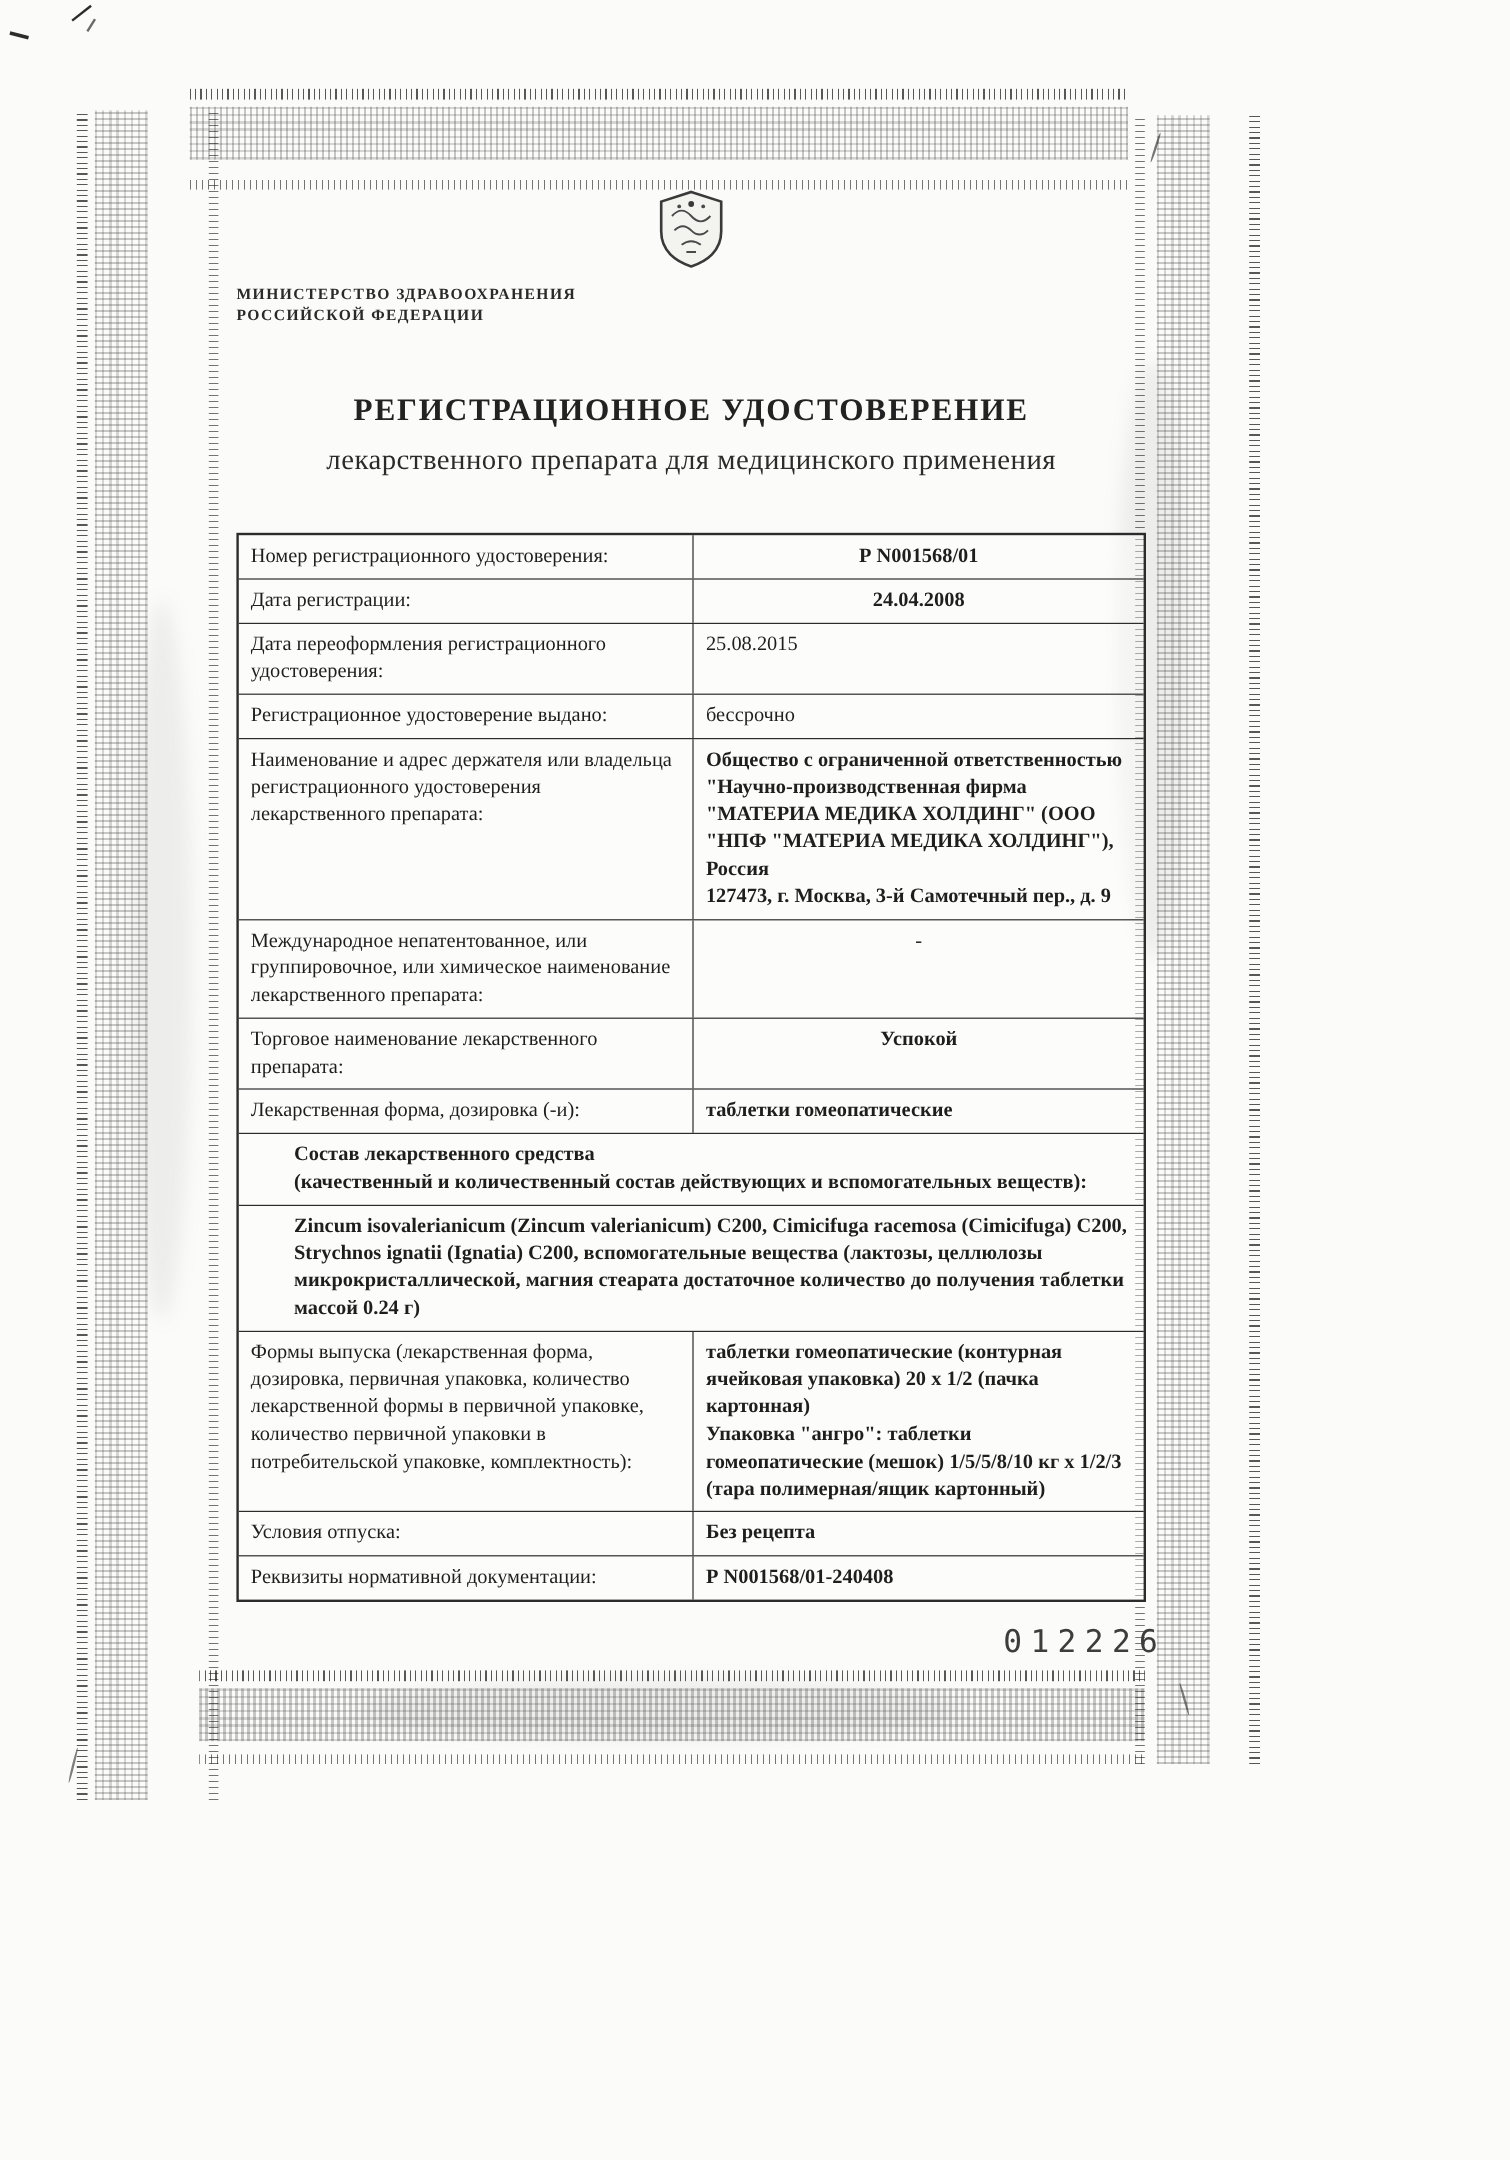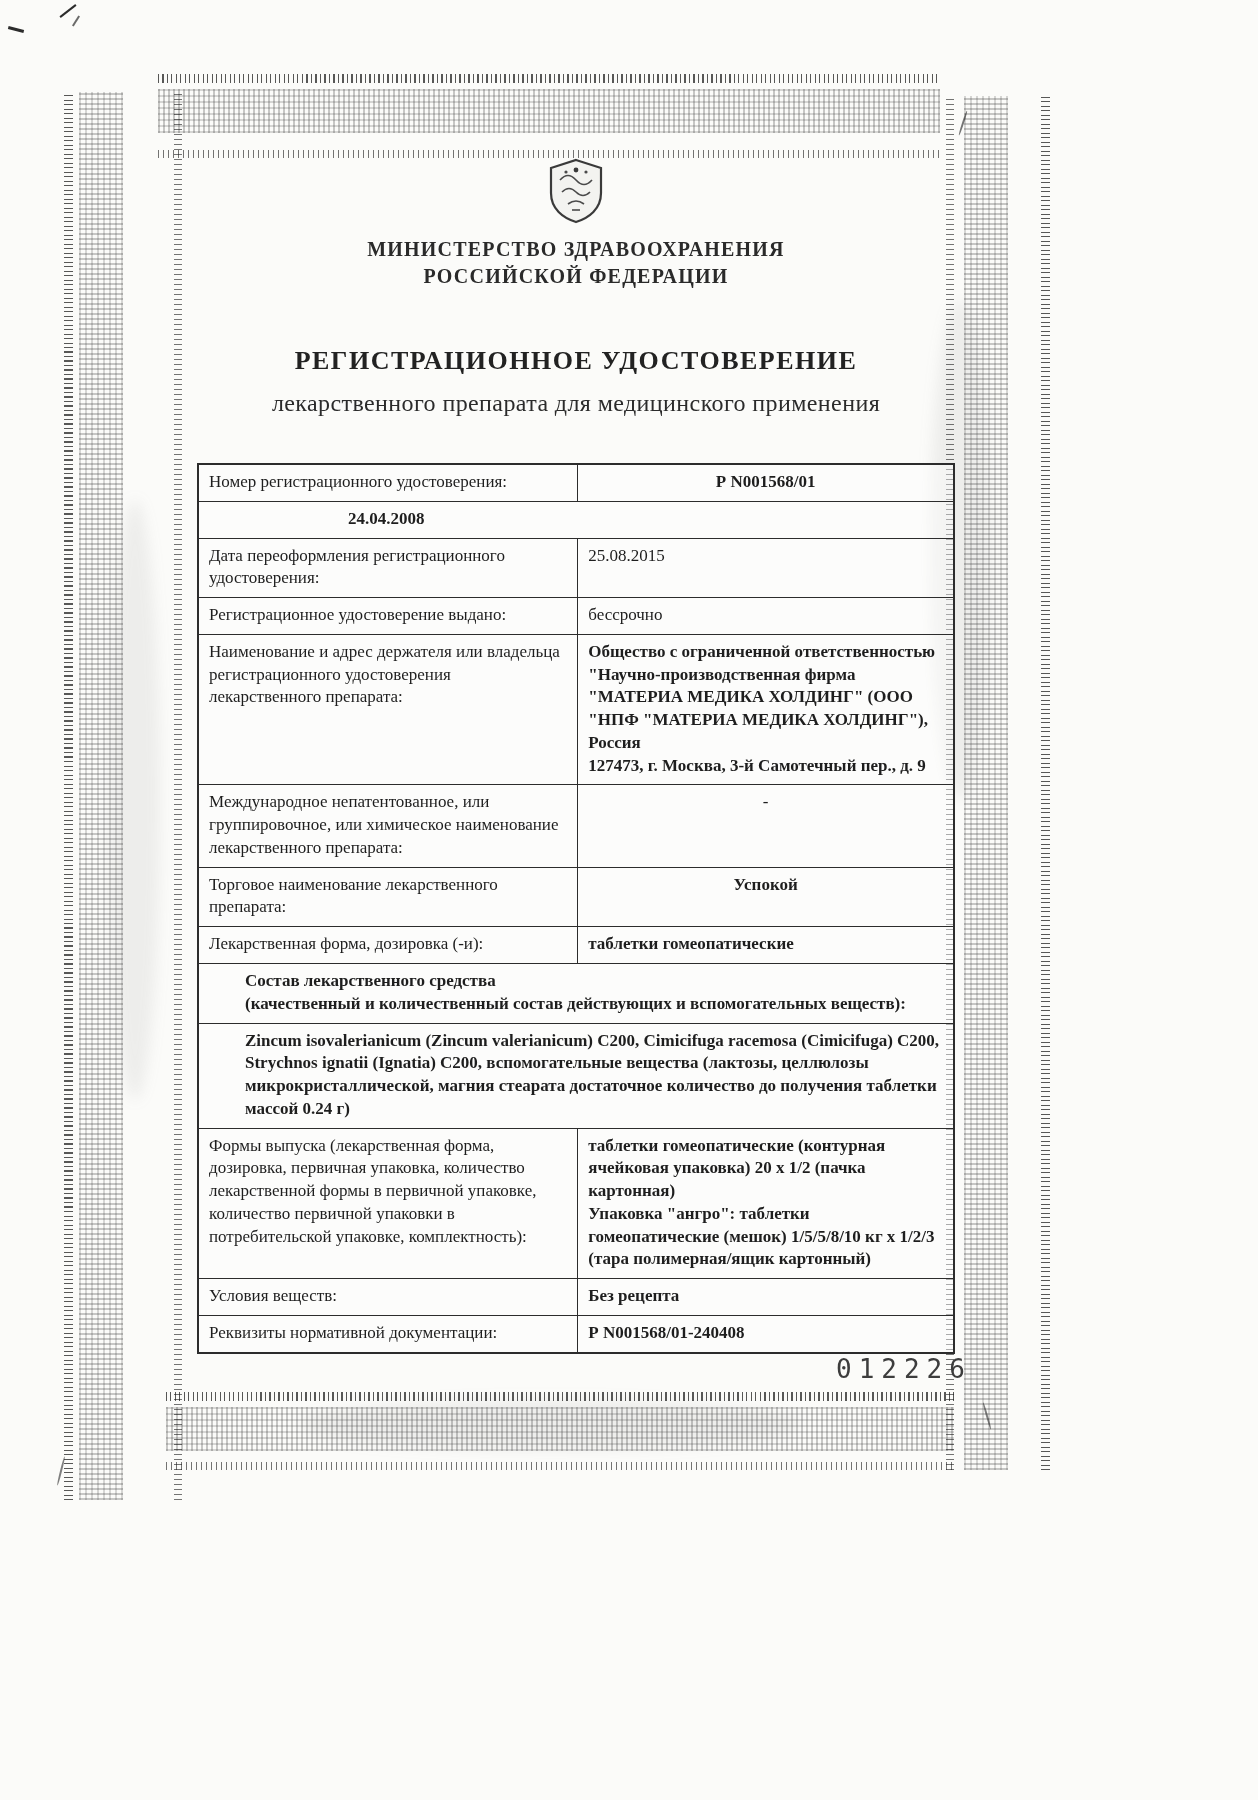--- a/index.html
+++ b/index.html
@@ -47,21 +47,21 @@
   .a3 { left:70px; top:20px;  width:12px; height:2px; transform:rotate(-58deg); opacity:.7; }
   .a4 { left:962px; top:110px; width:2px; height:26px; border-radius:50%; transform:rotate(18deg); opacity:.65; }
   .a5 { left:986px; top:1402px; width:2px; height:28px; border-radius:50%; transform:rotate(-16deg); opacity:.6; }
   .a6 { left:60px; top:1456px; width:2px; height:30px; border-radius:50%; transform:rotate(14deg); opacity:.6; }
 
   
   .content { position:absolute; left:197px; top:158px; width:758px; }
 
   .emblem { width:56px; height:66px; margin:0 auto; display:block; }
 
-  .ministry { text-align:center; font-weight:700; font-size:20px; letter-spacing:1.2px; color:#2a2a2a; line-height:1.35; }
+  .ministry { font-weight:700; font-size:13px; letter-spacing:1.2px; color:#2a2a2a; line-height:1.35; }
   .ministry-wrap { margin-top:12px; }
 
   .doc-title { text-align:center; font-weight:700; font-size:26px; letter-spacing:1.5px; margin-top:56px; color:#222; }
   .doc-subtitle { text-align:center; font-size:24px; margin-top:14px; color:#2b2b2b; font-weight:400; letter-spacing:.4px; }
 
   .tbl { margin-top:46px; border:2px solid #2c2c2c; background:rgba(255,255,255,.4); }
   .row { display:flex; border-top:1.6px solid #2c2c2c; }
   .row:first-child { border-top:none; }
   .cell { padding:6px 10px 7px 10px; font-size:17px; line-height:1.34; white-space:pre-line; }
   .label { width:50.3%; border-right:1.6px solid #2c2c2c; font-weight:400; }
@@ -120,20 +120,21 @@
     <div class="doc-subtitle">лекарственного препарата для медицинского применения</div>
 
     <div class="tbl">
 
       <div class="row">
         <div class="cell label">Номер регистрационного удостоверения:</div>
         <div class="cell value center bold">Р N001568/01</div>
       </div>
 
       <div class="row">
+        <div class="cell label">Дата регистрации:</div>
         <div class="cell value center bold">24.04.2008</div>
       </div>
 
       <div class="row">
         <div class="cell label">Дата переоформления регистрационного удостоверения:</div>
         <div class="cell value">25.08.2015</div>
       </div>
 
       <div class="row">
         <div class="cell label">Регистрационное удостоверение выдано:</div>
@@ -171,21 +172,21 @@
         <div class="cell fullcell bold">Zincum isovalerianicum (Zincum valerianicum) C200, Cimicifuga racemosa (Cimicifuga) C200, Strychnos ignatii (Ignatia) C200, вспомогательные вещества (лактозы, целлюлозы микрокристаллической, магния стеарата достаточное количество до получения таблетки массой 0.24 г)</div>
       </div>
 
       <div class="row">
         <div class="cell label">Формы выпуска (лекарственная форма, дозировка, первичная упаковка, количество лекарственной формы в первичной упаковке, количество первичной упаковки в потребительской упаковке, комплектность):</div>
         <div class="cell value bold">таблетки гомеопатические (контурная ячейковая упаковка) 20 х 1/2 (пачка картонная)
 Упаковка "ангро": таблетки гомеопатические (мешок) 1/5/5/8/10 кг х 1/2/3 (тара полимерная/ящик картонный)</div>
       </div>
 
       <div class="row">
-        <div class="cell label">Условия веществ:</div>
+        <div class="cell label">Условия отпуска:</div>
         <div class="cell value bold">Без рецепта</div>
       </div>
 
       <div class="row">
         <div class="cell label">Реквизиты нормативной документации:</div>
         <div class="cell value bold">Р N001568/01-240408</div>
       </div>
 
     </div>
   </div>

